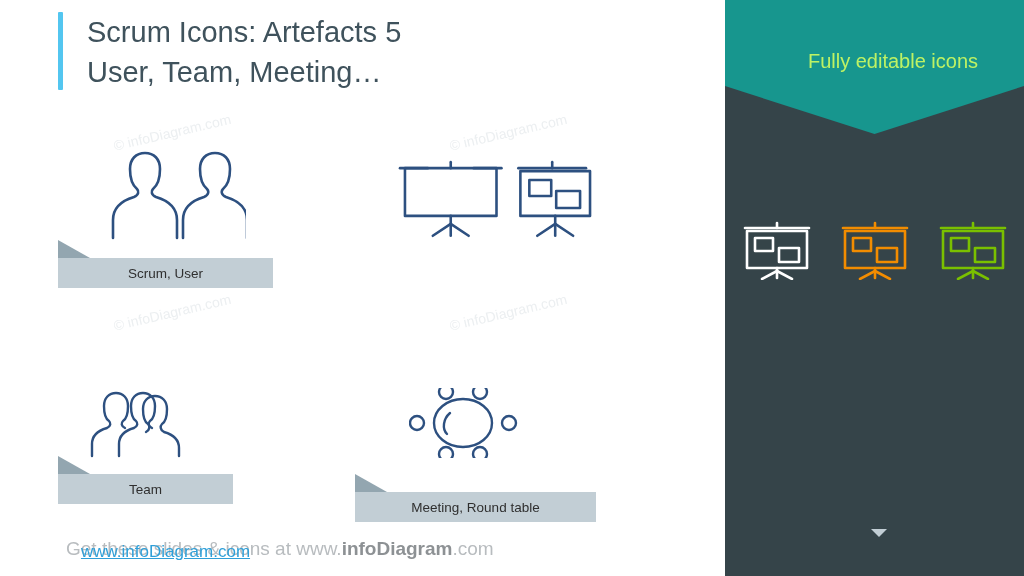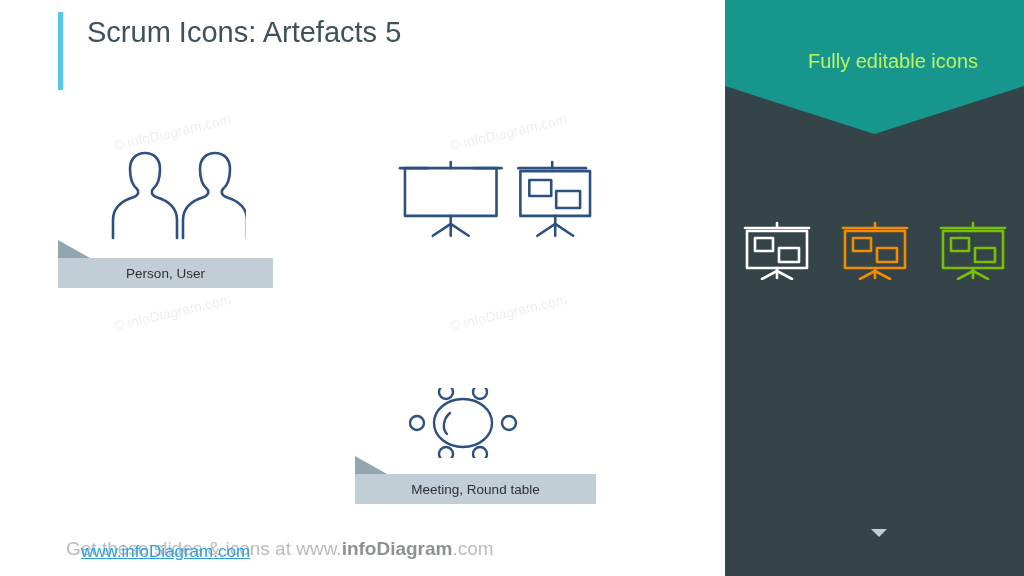--- a/index.html
+++ b/index.html
@@ -49,41 +49,42 @@
 </style>
 </head>
 <body>
 
 <div id="slide">
 
   <div id="title-block">
     <div id="title-bar"></div>
     <div id="title-text">
       <div>Scrum Icons: Artefacts 5</div>
+      <div>User, Team, Meeting…</div>
     </div>
   </div>
 
   <div class="wm" style="left:112px;top:138px;">© infoDiagram.com</div>
   <div class="wm" style="left:448px;top:138px;">© infoDiagram.com</div>
   <div class="wm" style="left:112px;top:318px;">© infoDiagram.com</div>
   <div class="wm" style="left:448px;top:318px;">© infoDiagram.com</div>
 
   <div class="icon-cell" style="left:58px;top:150px;width:215px;">
     <div class="icon-art" style="height:90px;">
       <svg width="160" height="90" viewBox="0 0 160 90">
         <g fill="none" stroke="#2d5080" stroke-width="2.6" stroke-linecap="round" stroke-linejoin="round">
           <path d="M27 88 V70 C27 56 38 50 48 47 C53 45 53 41 51 39 C45 34 44 24 44 19 C44 9 50 3 59 3 C68 3 74 9 74 19 C74 24 73 34 67 39 C65 41 65 45 70 47 C80 50 91 56 91 70 V88"></path>
           <path d="M97 88 V70 C97 56 108 50 118 47 C123 45 123 41 121 39 C115 34 114 24 114 19 C114 9 120 3 129 3 C138 3 144 9 144 19 C144 24 143 34 137 39 C135 41 135 45 140 47 C150 50 161 56 161 70 V88"></path>
         </g>
       </svg>
     </div>
     <div class="ribbon" style="margin-top:18px;">
       <div class="ribbon-fold"></div>
       <div class="ribbon-body">
-        <span>Person, User</span>
+        <span>Scrum, User</span>
       </div>
     </div>
   </div>
 
   <div class="icon-cell" style="left:355px;top:150px;width:241px;">
     <div class="icon-art" style="height:90px;justify-content:flex-start;padding-left:42px;">
       <svg width="200" height="90" viewBox="0 0 200 90">
         <g fill="none" stroke="#2d5080" stroke-width="2.6" stroke-linecap="round" stroke-linejoin="round">
 
           <path d="M31 18 H3"></path>
@@ -100,37 +101,54 @@
           <rect x="133" y="30" width="22" height="16"></rect>
           <rect x="160" y="41" width="24" height="17"></rect>
           <path d="M159 66 V86"></path>
             <path d="M159 74 L141 86"></path>
             <path d="M159 74 L177 86"></path>
         </g>
       </svg>
     </div>
   </div>
 
+  <div class="icon-cell" style="left:58px;top:388px;width:175px;">
+    <div class="icon-art" style="height:70px;">
+      <svg width="120" height="70" viewBox="0 0 120 70">
+        <g fill="none" stroke="#2d5080" stroke-width="2.4" stroke-linecap="round" stroke-linejoin="round">
+          <path d="M6 68 V56 C6 46 14 42 21 40 C25 38 25 35 23 33 C18 30 18 22 18 18 C18 10 23 5 30 5 C37 5 42 10 42 18 C42 22 42 30 37 33 C35 35 35 38 39 40"></path>
+          <path d="M33 68 V56 C33 46 41 42 48 40 C52 38 52 35 50 33 C45 30 45 22 45 18 C45 10 50 5 57 5 C64 5 69 10 69 18 C69 22 69 30 64 33 C62 35 62 38 66 40"></path>
+          <path d="M60 44 C64 42 64 38 62 36 C57 33 57 25 57 21 C57 13 62 8 69 8 C76 8 81 13 81 21 C81 25 81 33 76 36 C74 38 74 42 78 44 C85 46 93 50 93 60 V68"></path>
+        </g>
+      </svg>
+    </div>
+    <div class="ribbon" style="margin-top:16px;">
+      <div class="ribbon-fold"></div>
+      <div class="ribbon-body">
+        <span>Team</span>
+      </div>
+    </div>
+  </div>
 
   <div class="icon-cell" style="left:355px;top:388px;width:241px;">
     <div class="icon-art" style="height:70px;justify-content:flex-start;padding-left:54px;">
       <svg width="110" height="70" viewBox="0 0 110 70">
         <g fill="none" stroke="#2d5080" stroke-width="2.4" stroke-linecap="round">
           <ellipse cx="54" cy="35" rx="29" ry="24"></ellipse>
           <path d="M38 46 C33 41 34 31 41 25"></path>
           <circle cx="37" cy="4" r="7"></circle>
           <circle cx="71" cy="4" r="7"></circle>
           <circle cx="8" cy="35" r="7"></circle>
           <circle cx="100" cy="35" r="7"></circle>
           <circle cx="37" cy="66" r="7"></circle>
           <circle cx="71" cy="66" r="7"></circle>
         </g>
       </svg>
     </div>
-    <div class="ribbon" style="margin-top:16px;">
+    <div class="ribbon" style="margin-top:34px;">
       <div class="ribbon-fold"></div>
       <div class="ribbon-body">
         <span>Meeting,  Round table</span>
       </div>
     </div>
   </div>
 
   <div id="footer">
     <span>Get these slides &amp; icons at www.</span><b>infoDiagram</b><span>.com</span>
   </div>

